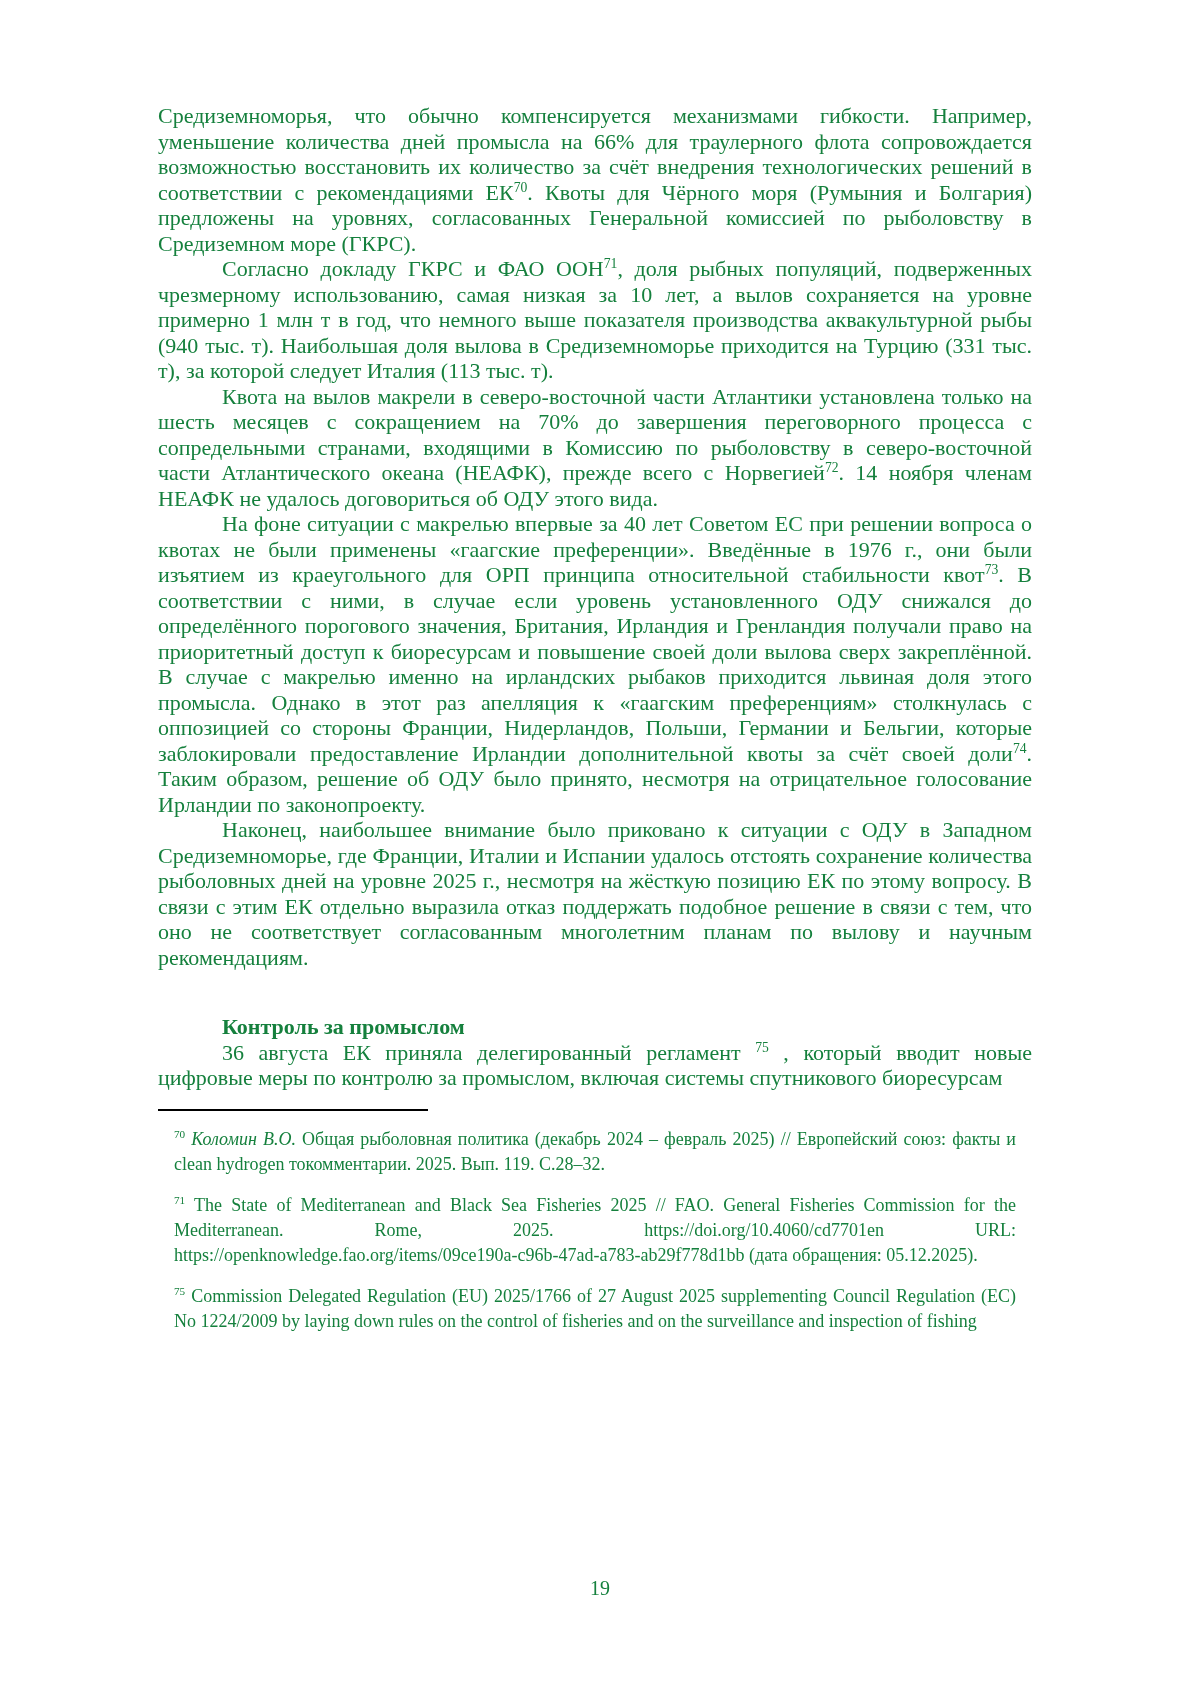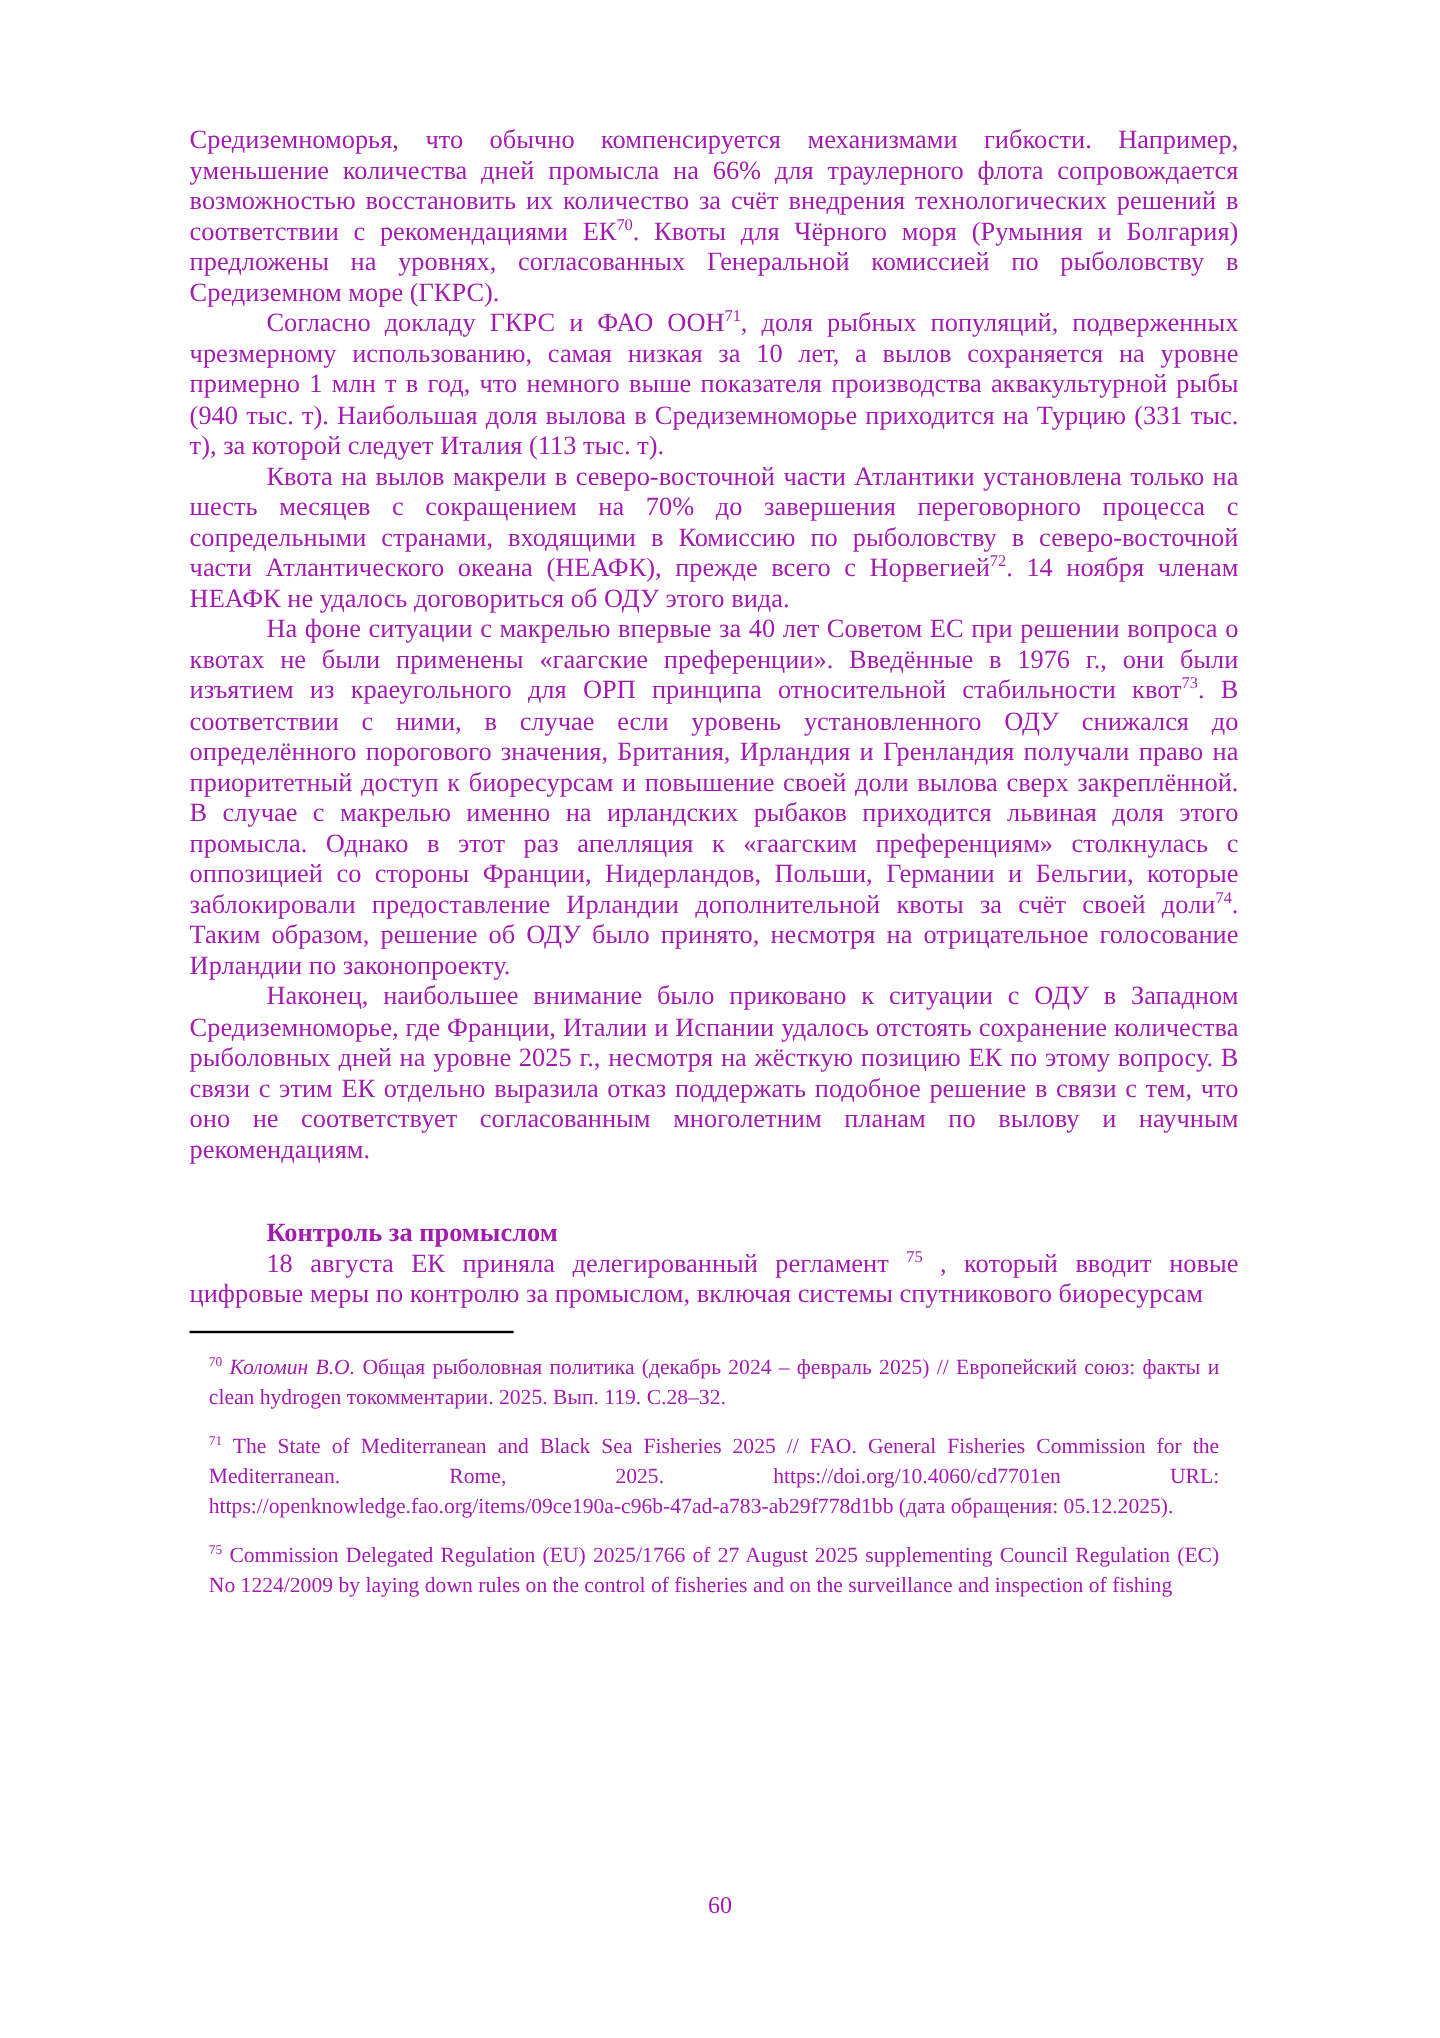--- a/index.html
+++ b/index.html
@@ -5,21 +5,21 @@
   html, body {
     margin: 0;
     padding: 0;
     background: #ffffff;
   }
   .page {
     position: relative;
     width: 1200px;
     height: 1698px;
     background: #ffffff;
-    color: #a21caf;
+    color: #15803d;
     font-family: "Liberation Serif", serif;
     overflow: hidden;
   }
   .content {
     position: absolute;
     left: 158px;
     top: 103px;
     width: 874px;
   }
   .bp {
@@ -69,31 +69,31 @@
     <p class="bp ind"><span>Согласно докладу ГКРС и ФАО ООН</span><sup>71</sup><span>, доля рыбных популяций, подверженных чрезмерному использованию, самая низкая за 10 лет, а вылов сохраняется на уровне примерно 1 млн т в год, что немного выше показателя производства аквакультурной рыбы (940 тыс. т). Наибольшая доля вылова в Средиземноморье приходится на Турцию (331 тыс. т), за которой следует Италия (113 тыс. т).</span></p>
 
     <p class="bp ind"><span>Квота на вылов макрели в северо-восточной части Атлантики установлена только на шесть месяцев с сокращением на 70% до завершения переговорного процесса с сопредельными странами, входящими в Комиссию по рыболовству в северо-восточной части Атлантического океана (НЕАФК), прежде всего с Норвегией</span><sup>72</sup><span>. 14 ноября членам НЕАФК не удалось договориться об ОДУ этого вида.</span></p>
 
     <p class="bp ind"><span>На фоне ситуации с макрелью впервые за 40 лет Советом ЕС при решении вопроса о квотах не были применены «гаагские преференции». Введённые в 1976 г., они были изъятием из краеугольного для ОРП принципа относительной стабильности квот</span><sup>73</sup><span>. В соответствии с ними, в случае если уровень установленного ОДУ снижался до определённого порогового значения, Британия, Ирландия и Гренландия получали право на приоритетный доступ к биоресурсам и повышение своей доли вылова сверх закреплённой. В случае с макрелью именно на ирландских рыбаков приходится львиная доля этого промысла. Однако в этот раз апелляция к «гаагским преференциям» столкнулась с оппозицией со стороны Франции, Нидерландов, Польши, Германии и Бельгии, которые заблокировали предоставление Ирландии дополнительной квоты за счёт своей доли</span><sup>74</sup><span>. Таким образом, решение об ОДУ было принято, несмотря на отрицательное голосование Ирландии по законопроекту.</span></p>
 
     <p class="bp ind"><span>Наконец, наибольшее внимание было приковано к ситуации с ОДУ в Западном Средиземноморье, где Франции, Италии и Испании удалось отстоять сохранение количества рыболовных дней на уровне 2025 г., несмотря на жёсткую позицию ЕК по этому вопросу. В связи с этим ЕК отдельно выразила отказ поддержать подобное решение в связи с тем, что оно не соответствует согласованным многолетним планам по вылову и научным рекомендациям.</span></p>
 
     <p class="bp ind heading"><span>Контроль за промыслом</span></p>
 
-    <p class="bp ind"><span>18 августа ЕК приняла делегированный регламент </span><sup>75</sup><span> , который вводит новые цифровые меры по контролю за промыслом, включая системы спутникового биоресурсам</span></p>
+    <p class="bp ind"><span>36 августа ЕК приняла делегированный регламент </span><sup>75</sup><span> , который вводит новые цифровые меры по контролю за промыслом, включая системы спутникового биоресурсам</span></p>
 
     <div class="fn-sep"></div>
 
     <div class="footnotes">
       <p class="fn"><sup>70</sup><span class="it"> Коломин В.О.</span><span> Общая рыболовная политика (декабрь 2024 – февраль 2025) // Европейский союз: факты и clean hydrogen токомментарии. 2025. Вып. 119. С.28–32.</span></p>
 
       <p class="fn"><sup>71</sup><span> The State of Mediterranean and Black Sea Fisheries 2025 // FAO. General Fisheries Commission for the Mediterranean. Rome, 2025. https://doi.org/10.4060/cd7701en URL: https://openknowledge.fao.org/items/09ce190a-c96b-47ad-a783-ab29f778d1bb (дата обращения: 05.12.2025).</span></p>
 
 
 
 
       <p class="fn"><sup>75</sup><span> Commission Delegated Regulation (EU) 2025/1766 of 27 August 2025 supplementing Council Regulation (EC) No 1224/2009 by laying down rules on the control of fisheries and on the surveillance and inspection of fishing</span></p>
     </div>
 
   </div>
 
-  <div class="pagenum">60</div>
+  <div class="pagenum">19</div>
 </div>
 
 </body></html>

